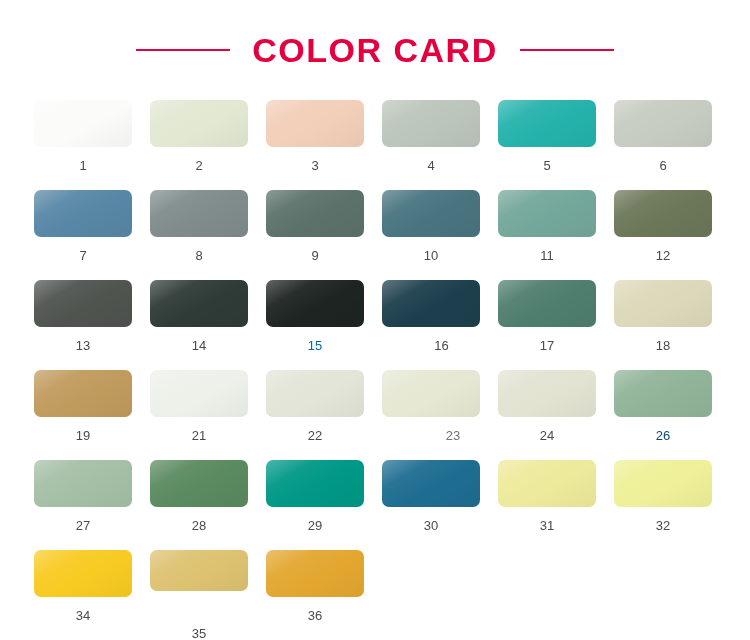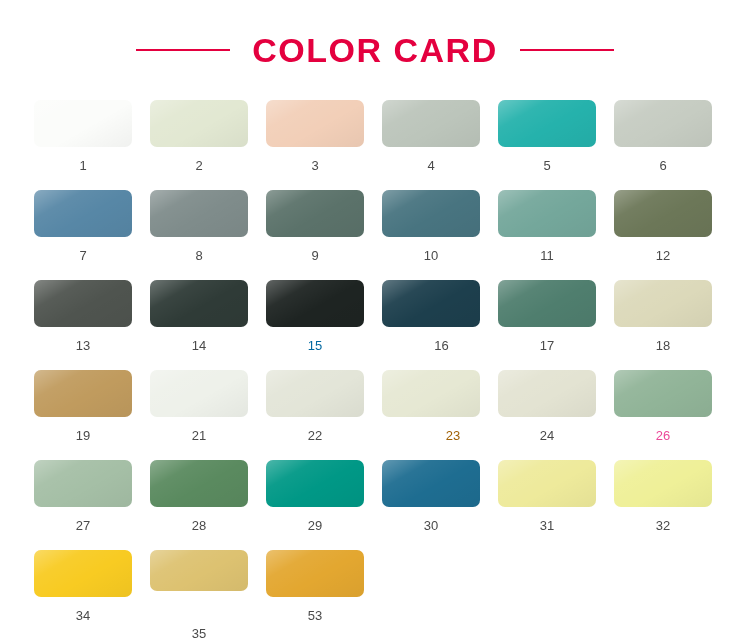--- a/index.html
+++ b/index.html
@@ -219,33 +219,33 @@
       <div class="cell">
         <div class="swatch" style="background: rgb(227, 229, 216);">
           <div class="swatch-inner"></div>
         </div>
         <div class="label" style="color: rgb(74, 74, 74);">22</div>
       </div>
       <div class="cell">
         <div class="swatch" style="background: rgb(230, 232, 211);">
           <div class="swatch-inner"></div>
         </div>
-        <div class="label" style="color: #a16207; margin-left: 44px;">23</div>
+        <div class="label" style="color: #737373; margin-left: 44px;">23</div>
       </div>
       <div class="cell">
         <div class="swatch" style="background: rgb(227, 227, 210);">
           <div class="swatch-inner"></div>
         </div>
         <div class="label" style="color: rgb(74, 74, 74);">24</div>
       </div>
       <div class="cell">
         <div class="swatch" style="background: rgb(145, 180, 152);">
           <div class="swatch-inner"></div>
         </div>
-        <div class="label" style="color: #ec4899;">26</div>
+        <div class="label" style="color: #0c4a6e;">26</div>
       </div>
       <div class="cell">
         <div class="swatch" style="background: rgb(165, 191, 166);">
           <div class="swatch-inner"></div>
         </div>
         <div class="label" style="color: rgb(74, 74, 74);">27</div>
       </div>
       <div class="cell">
         <div class="swatch" style="background: rgb(90, 138, 95);">
           <div class="swatch-inner"></div>
@@ -285,17 +285,17 @@
       <div class="cell">
         <div class="swatch" style="background: rgb(221, 194, 113);">
           <div class="swatch-inner"></div>
         </div>
         <div class="label" style="color: rgb(74, 74, 74); margin-top: 36px;">35</div>
       </div>
       <div class="cell">
         <div class="swatch" style="background: rgb(227, 167, 48);">
           <div class="swatch-inner"></div>
         </div>
-        <div class="label" style="color: rgb(74, 74, 74);">53</div>
+        <div class="label" style="color: rgb(74, 74, 74);">36</div>
       </div>
     </div>
 
 </div>
 
 </body></html>

